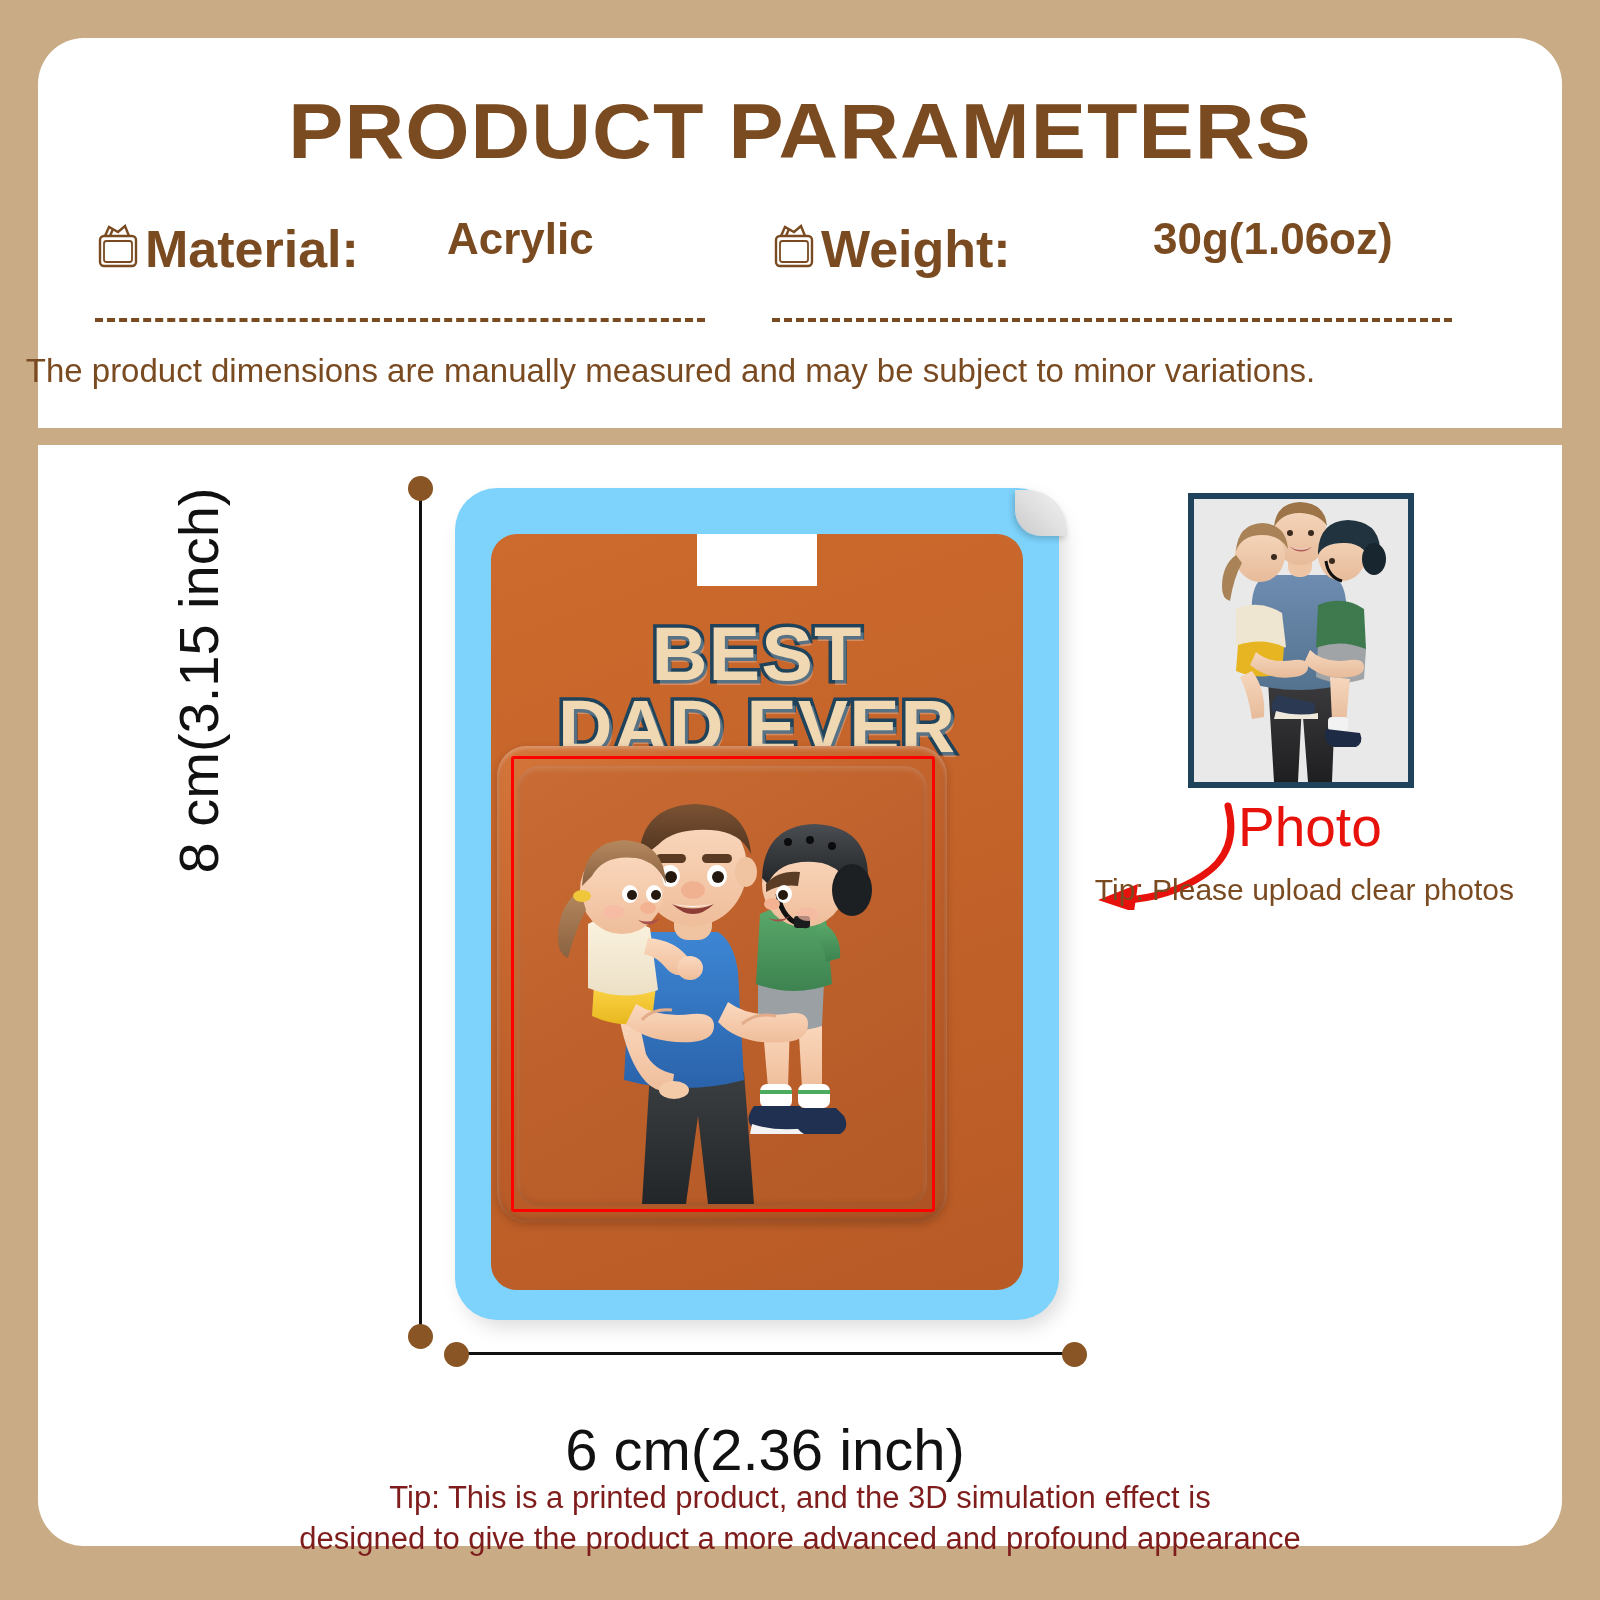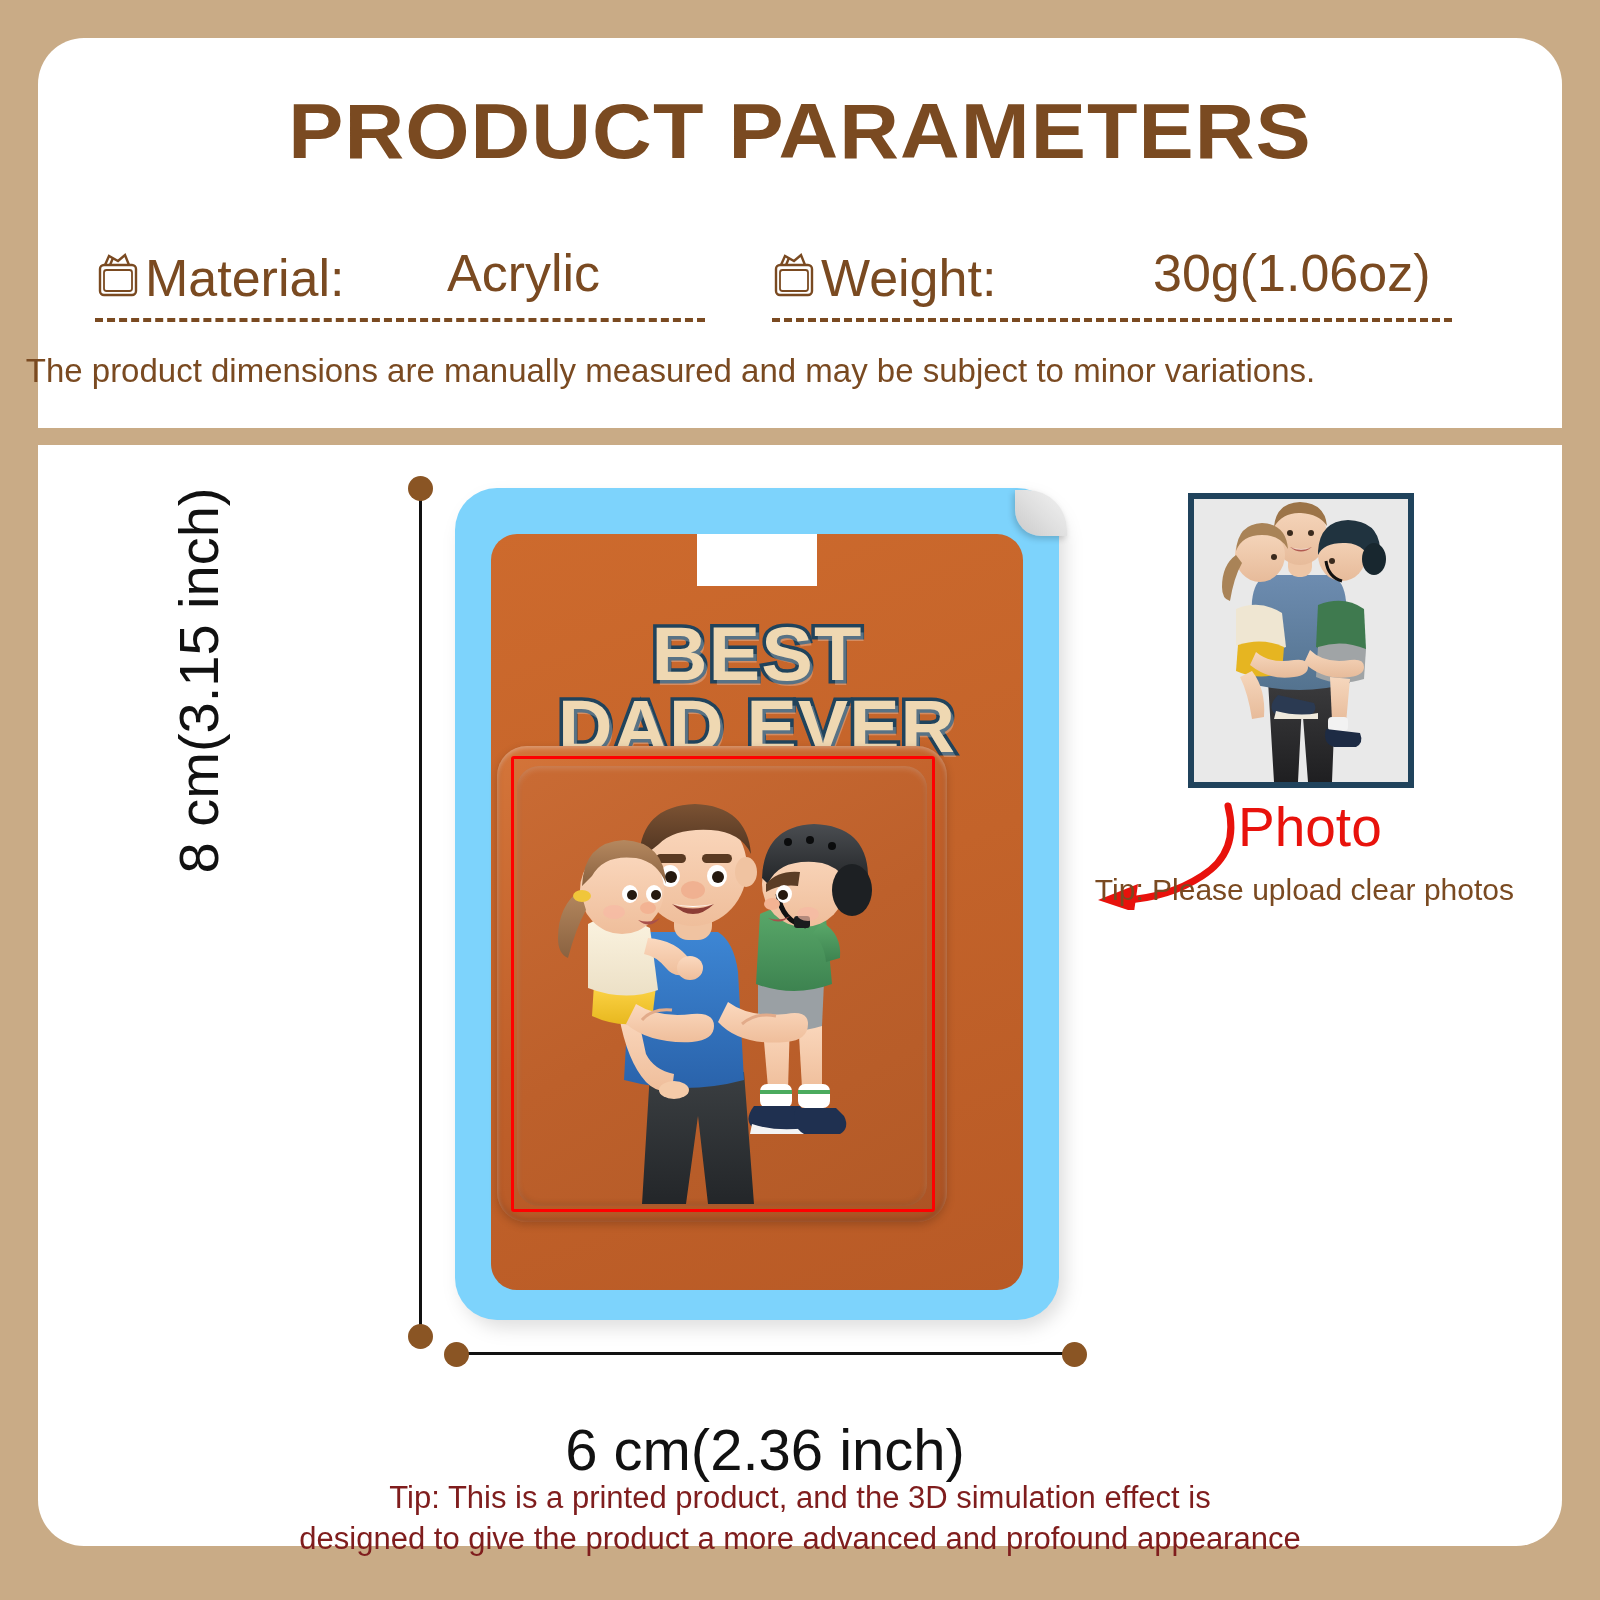--- a/index.html
+++ b/index.html
@@ -38,43 +38,43 @@
     font-size: 78px;
     font-weight: bold;
     letter-spacing: 1px;
     color: #7a4a21;
     transform: scaleX(1.06);
   }
 
   
   .spec-row {
     position: absolute;
-    left: 95px; top: 239px;
-    width: 1420px; height: 100px;
+    left: 95px; top: 210px;
+    width: 1420px; height: 100px; font-weight: bold;
   }
   .spec {
     position: absolute;
     top: 0;
     height: 78px;
     display: flex;
     align-items: center;
     color: #7a4a21;
   }
   .spec-mat { left: 0px; width: 610px; }
   .spec-wt  { left: 676px; width: 744px; }
 
   .box-icon { width: 46px; height: 52px; flex: 0 0 auto; margin-right: 4px; }
   .spec-label {
     font-size: 52px;
     color: #7a4a21;
     white-space: nowrap;
   }
   .spec-value {
     position: absolute;
-    font-size: 52px;
+    font-size: 44px;
     color: #7a4a21;
     white-space: nowrap;
     top: 4px;
   }
   .spec-mat .spec-value { left: 352px; }
   .spec-wt  .spec-value { left: 382px; }
 
   
   .dash {
     position: absolute;

